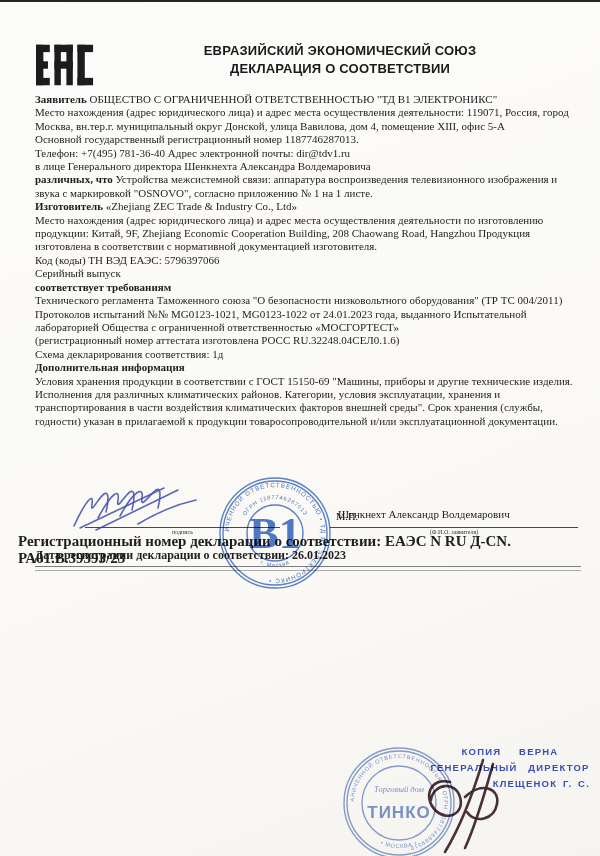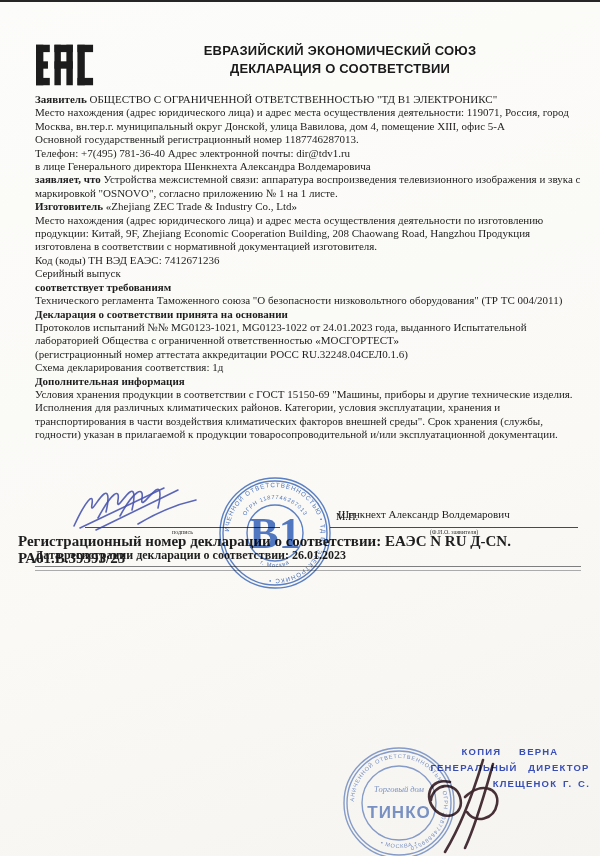--- a/index.html
+++ b/index.html
@@ -96,30 +96,29 @@
     <div>ЕВРАЗИЙСКИЙ ЭКОНОМИЧЕСКИЙ СОЮЗ</div>
     <div>ДЕКЛАРАЦИЯ О СООТВЕТСТВИИ</div>
   </div>
 
   <div class="doc-body">
     <p><span class="b">Заявитель</span><span> ОБЩЕСТВО С ОГРАНИЧЕННОЙ ОТВЕТСТВЕННОСТЬЮ "ТД В1 ЭЛЕКТРОНИКС"</span></p>
     <p>Место нахождения (адрес юридического лица) и адрес места осуществления деятельности: 119071, Россия, город Москва, вн.тер.г. муниципальный округ Донской, улица Вавилова, дом 4, помещение XIII, офис 5-А</p>
     <p>Основной государственный регистрационный номер 1187746287013.</p>
     <p>Телефон: +7(495) 781-36-40 Адрес электронной почты: dir@tdv1.ru</p>
     <p>в лице Генерального директора Шенкнехта Александра Волдемаровича</p>
-    <p><span class="b">заявляет, что</span><span> Устройства межсистемной связи: аппаратура воспроизведения телевизионного изображения и звука с маркировкой "OSNOVO", согласно приложению № 1 на 1 листе.</span></p>
+    <p><span class="b">различных, что</span><span> Устройства межсистемной связи: аппаратура воспроизведения телевизионного изображения и звука с маркировкой "OSNOVO", согласно приложению № 1 на 1 листе.</span></p>
     <p><span class="b">Изготовитель</span><span> «Zhejiang ZEC Trade &amp; Industry Co., Ltd»</span></p>
     <p>Место нахождения (адрес юридического лица) и адрес места осуществления деятельности по изготовлению продукции: Китай, 9F, Zhejiang Economic Cooperation Building, 208 Chaowang Road, Hangzhou Продукция изготовлена в соответствии с нормативной документацией изготовителя.</p>
-    <p>Код (коды) ТН ВЭД ЕАЭС: 7412671236</p>
+    <p>Код (коды) ТН ВЭД ЕАЭС: 5796397066</p>
     <p>Серийный выпуск</p>
     <p class="b">соответствует требованиям</p>
     <p>Технического регламента Таможенного союза "О безопасности низковольтного оборудования" (ТР ТС 004/2011)</p>
-    <p class="b">Декларация о соответствии принята на основании</p>
     <p>Протоколов испытаний №№ MG0123-1021, MG0123-1022 от 24.01.2023 года, выданного Испытательной лабораторией Общества с ограниченной ответственностью «МОСГОРТЕСТ»</p>
-    <p>(регистрационный номер аттестата аккредитации РОСС RU.32248.04СЕЛ0.1.6)</p>
+    <p>(регистрационный номер аттестата изготовлена РОСС RU.32248.04СЕЛ0.1.6)</p>
     <p>Схема декларирования соответствия: 1д</p>
     <p class="b">Дополнительная информация</p>
     <p>Условия хранения продукции в соответствии с ГОСТ 15150-69 "Машины, приборы и другие технические изделия. Исполнения для различных климатических районов. Категории, условия эксплуатации, хранения и транспортирования в части воздействия климатических факторов внешней среды". Срок хранения (службы, годности) указан в прилагаемой к продукции товаросопроводительной и/или эксплуатационной документации.</p>
   </div>
 
   <svg class="sign-svg sign-blue" width="150" height="48" viewBox="0 0 150 48">
     <path d="M6,42 C18,16 26,8 24,20 C22,32 30,14 36,10 C42,6 40,20 38,28"></path>
     <path d="M30,34 C44,8 52,4 50,16 C48,28 56,12 62,8 C68,4 66,18 64,26"></path>
     <path d="M52,32 C66,6 76,2 74,14 C72,26 82,10 88,6 C94,2 92,16 90,24"></path>
     <path d="M12,44 L96,4"></path>

